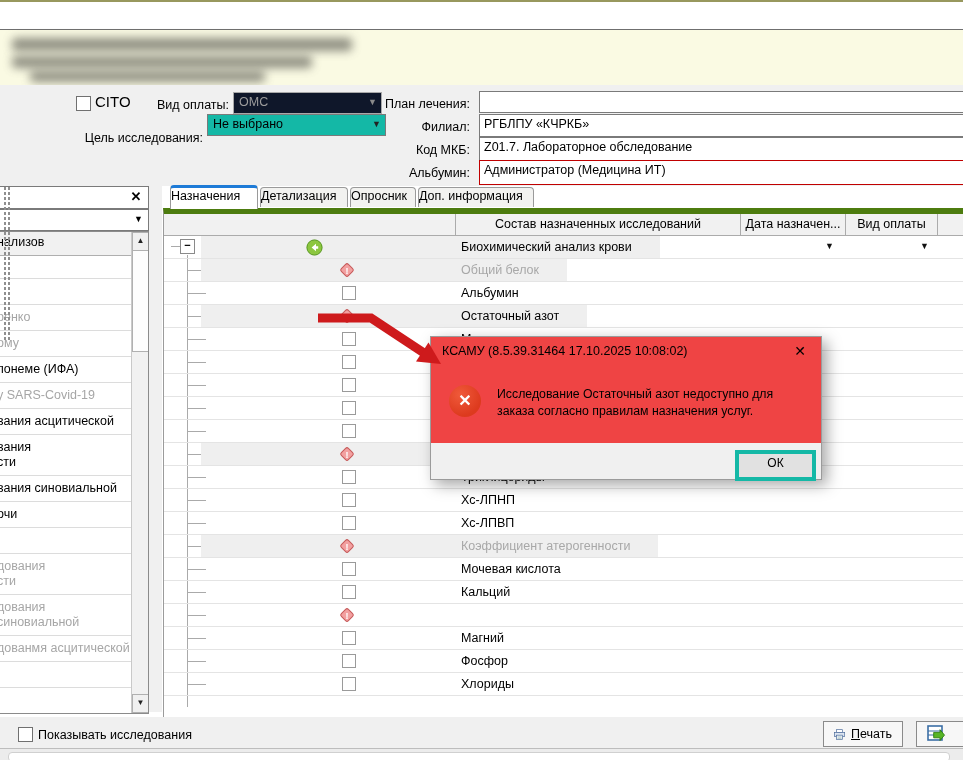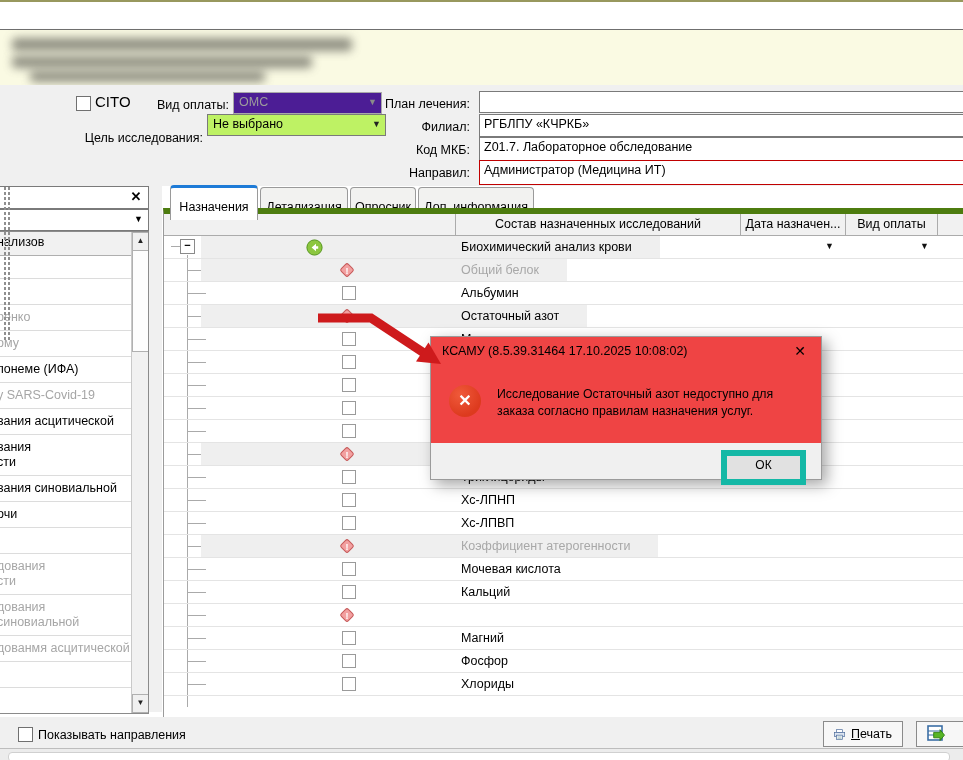--- a/index.html
+++ b/index.html
@@ -12,23 +12,23 @@
   #top-white{left:0;top:2px;width:963px;height:27px;background:#fff;border-bottom:1px solid #6f6f6f;}
   #cream-band{left:0;top:30px;width:963px;height:55px;background:#fafae3;}
   .blur-blob{position:absolute;background:#63635a;opacity:.7;filter:blur(5px);border-radius:4px;}
 
   
   #form-area{left:0;top:85px;width:963px;height:101px;background:#f0f0f0;}
   .flabel{position:absolute;text-align:right;white-space:nowrap;}
   .cb{position:absolute;width:13px;height:13px;background:#fff;border:1px solid #707070;}
   .tinput{position:absolute;background:#fff;border:1px solid #7a7a7a;padding:2px 4px 0 4px;
           white-space:nowrap;overflow:hidden;}
-  .combo{position:absolute;background:#bef264;border:1px solid #7a7a7a;padding:2px 18px 0 5px;white-space:nowrap;}
+  .combo{position:absolute;background:#14b8a6;border:1px solid #7a7a7a;padding:2px 18px 0 5px;white-space:nowrap;}
   .combo .arr{position:absolute;right:4px;top:4px;font-size:9px;color:#222;}
-  .combo.disabled{background:#4c1d95;color:#9c9c9c;border-color:#a9a9a9;}
+  .combo.disabled{background:#0f172a;color:#9c9c9c;border-color:#a9a9a9;}
   .combo.disabled .arr{color:#8a8a8a;}
   #napravil-input{border:1px solid #c00000;}
   #cito-label{font-size:15px;}
 
   
   #sb-search{left:-8px;top:186px;width:155px;height:21px;background:#fff;border:1px solid #7a7a7a;}
   #sb-search-x{position:absolute;right:2px;top:1px;width:20px;height:17px;text-align:center;
                font-size:13px;font-weight:bold;line-height:17px;cursor:pointer;}
   #sb-combo{left:-8px;top:209px;width:155px;height:20px;background:#fff;border:1px solid #7a7a7a;}
   #sb-combo .arr{position:absolute;right:5px;top:4px;font-size:9px;}
@@ -45,21 +45,21 @@
           text-align:center;font-size:8px;line-height:15px;color:#222;}
   #sb-thumb{position:absolute;left:0;top:18px;width:15px;height:100px;background:#fdfdfd;border:1px solid #b0b0b0;}
 
   
   #splitter{left:149px;top:186px;width:13px;height:526px;background:#f0f0f0;}
   #splitter-dots{position:absolute;left:3px;top:186px;width:7px;height:155px;
      background-image:radial-gradient(#8f8f8f 1px,transparent 1.3px);background-size:4px 5px;}
 
   
   .tab{position:absolute;background:#f2f2f0;border:1px solid #9a9a9a;border-bottom:none;
-       border-radius:4px 4px 0 0;text-align:center;padding-top:12px;height:18px;top:187px;}
+       border-radius:4px 4px 0 0;padding-top:1px;height:18px;top:187px;}
   .tab.active{background:#fff;top:185px;height:20px;border-top:3px solid #1e7bd7;z-index:3;}
 
   
   #table{left:163px;top:208px;width:800px;height:509px;background:#fff;
          border-top:6px solid #4d7c0f;border-left:1px solid #9b9b9b;border-bottom:1px solid #9b9b9b;}
   #thead{display:flex;height:21px;background:#f1f1f1;border-bottom:1px solid #ababab;}
   #thead .hc{border-right:1px solid #ababab;text-align:center;padding-top:3px;overflow:hidden;white-space:nowrap;}
   .hc0{width:291px;} .hc1{width:284px;} .hc2{width:104px;} .hc3{width:91px;} .hc4{flex:1;border-right:none!important;}
   #rows{position:relative;}
   #tree-vline{position:absolute;left:23px;top:19px;width:1px;height:452px;background:#aaaaaa;}
@@ -90,22 +90,22 @@
   #dialog{left:430px;top:336px;width:390px;height:142px;background:#ef4444;border:1px solid #9b9b9b;
           box-shadow:5px 5px 14px rgba(0,0,0,.35);z-index:50;}
   #dlg-title{position:absolute;left:0;top:0;right:0;height:26px;padding:7px 0 0 11px;font-size:12.5px;}
   #dlg-close{position:absolute;right:8px;top:4px;width:26px;height:20px;text-align:center;
              font-size:14px;line-height:20px;cursor:pointer;}
   #dlg-erricon{position:absolute;left:18px;top:48px;width:32px;height:32px;border-radius:50%;
                background:radial-gradient(circle at 35% 30%,#f05a3a,#dd3a1e 70%);
                color:#fff;text-align:center;line-height:32px;font-size:16px;font-weight:bold;}
   #dlg-msg{position:absolute;left:66px;top:49px;width:305px;line-height:17px;font-size:12.3px;}
   #dlg-footer{position:absolute;left:0;right:0;bottom:0;height:36px;background:#f0f0f0;}
-  #dlg-ok{position:absolute;right:15px;top:7px;width:73px;height:23px;background:#e1e1e1;
-          border:6px solid #14b8a6;text-align:center;line-height:19px;font-size:12px;cursor:pointer;}
+  #dlg-ok{position:absolute;right:5px;top:7px;width:73px;height:23px;background:#e1e1e1;
+          border:4px solid #14b8a6;text-align:center;line-height:19px;font-size:12px;cursor:pointer;}
 
   #arrow-svg{position:absolute;left:0;top:0;z-index:60;pointer-events:none;}
 </style>
 </head>
 <body>
 
 <div id="root">
 
   <div class="abs" id="top-olive"></div>
   <div class="abs" id="top-white"></div>
@@ -133,21 +133,21 @@
       <span>Не выбрано</span>
       <span class="arr">▼</span>
     </div>
 
     <div class="flabel" style="left:374px;top:35px;width:96px;">Филиал:</div>
     <div class="tinput" style="left:479px;top:29px;width:486px;height:19px;">РГБЛПУ «КЧРКБ»</div>
 
     <div class="flabel" style="left:374px;top:58px;width:96px;">Код МКБ:</div>
     <div class="tinput" style="left:479px;top:52px;width:486px;height:20px;">Z01.7. Лабораторное обследование</div>
 
-    <div class="flabel" style="left:374px;top:81px;width:96px;">Направил:</div>
+    <div class="flabel" style="left:374px;top:81px;width:96px;">Альбумин:</div>
     <div class="tinput" id="napravil-input" style="left:479px;top:75px;width:486px;height:21px;">Администратор (Медицина ИТ)</div>
   </div>
 
   <div class="abs" id="sb-search">
     <div id="sb-search-x">✕</div>
   </div>
   <div class="abs" id="sb-combo">
     <span class="arr">▼</span>
   </div>
   <div class="abs" id="sb-list">
@@ -325,21 +325,21 @@
         <div class="trow t-check">
           <div class="stub"></div>
           <div class="rowcb"></div>
           <span class="name">Хлориды</span>
         </div>
       </div>
   </div>
 
   <div class="abs" id="bottom-bar">
     <div class="cb" style="left:18px;top:10px;"></div>
-    <div class="flabel" style="left:38px;top:11px;text-align:left;">Показывать направления</div>
+    <div class="flabel" style="left:38px;top:11px;text-align:left;">Показывать исследования</div>
 
     <div class="wbtn" style="left:823px;width:58px;">
       <svg width="16" height="15" viewBox="0 0 16 15">
         <rect x="3.5" y="0.5" width="9" height="4" fill="#fff" stroke="#4a6a9a"></rect>
         <rect x="0.5" y="4.5" width="15" height="6" fill="#dbe4f0" stroke="#4a6a9a"></rect>
         <rect x="3.5" y="8.5" width="9" height="6" fill="#fff" stroke="#4a6a9a"></rect>
         <line x1="5" y1="11" x2="11" y2="11" stroke="#8aa"></line>
         <line x1="5" y1="13" x2="11" y2="13" stroke="#8aa"></line>
       </svg>
       <span class="lbl">Печать</span>

